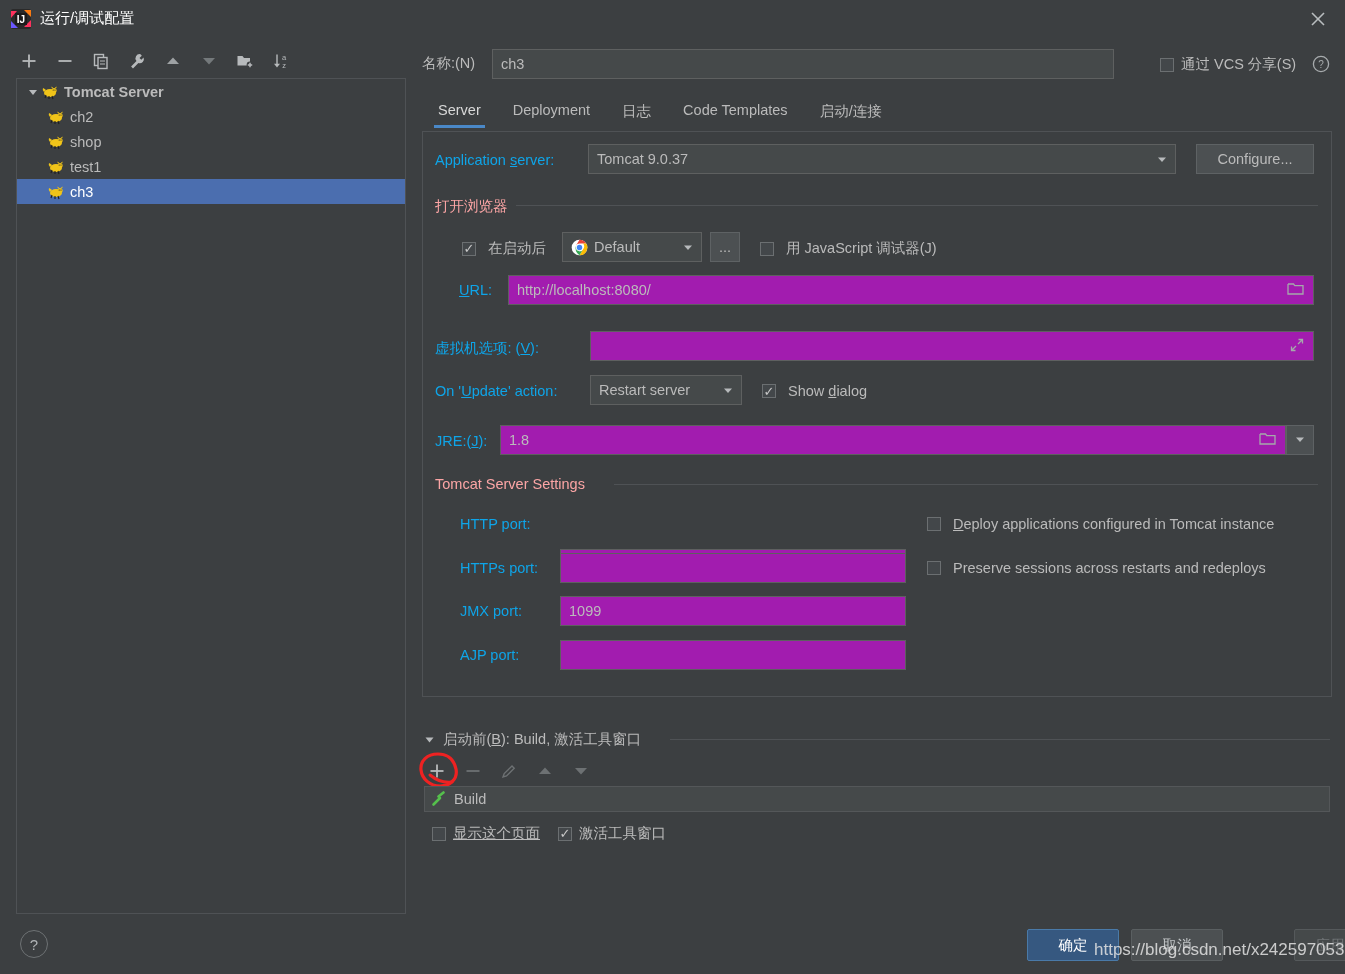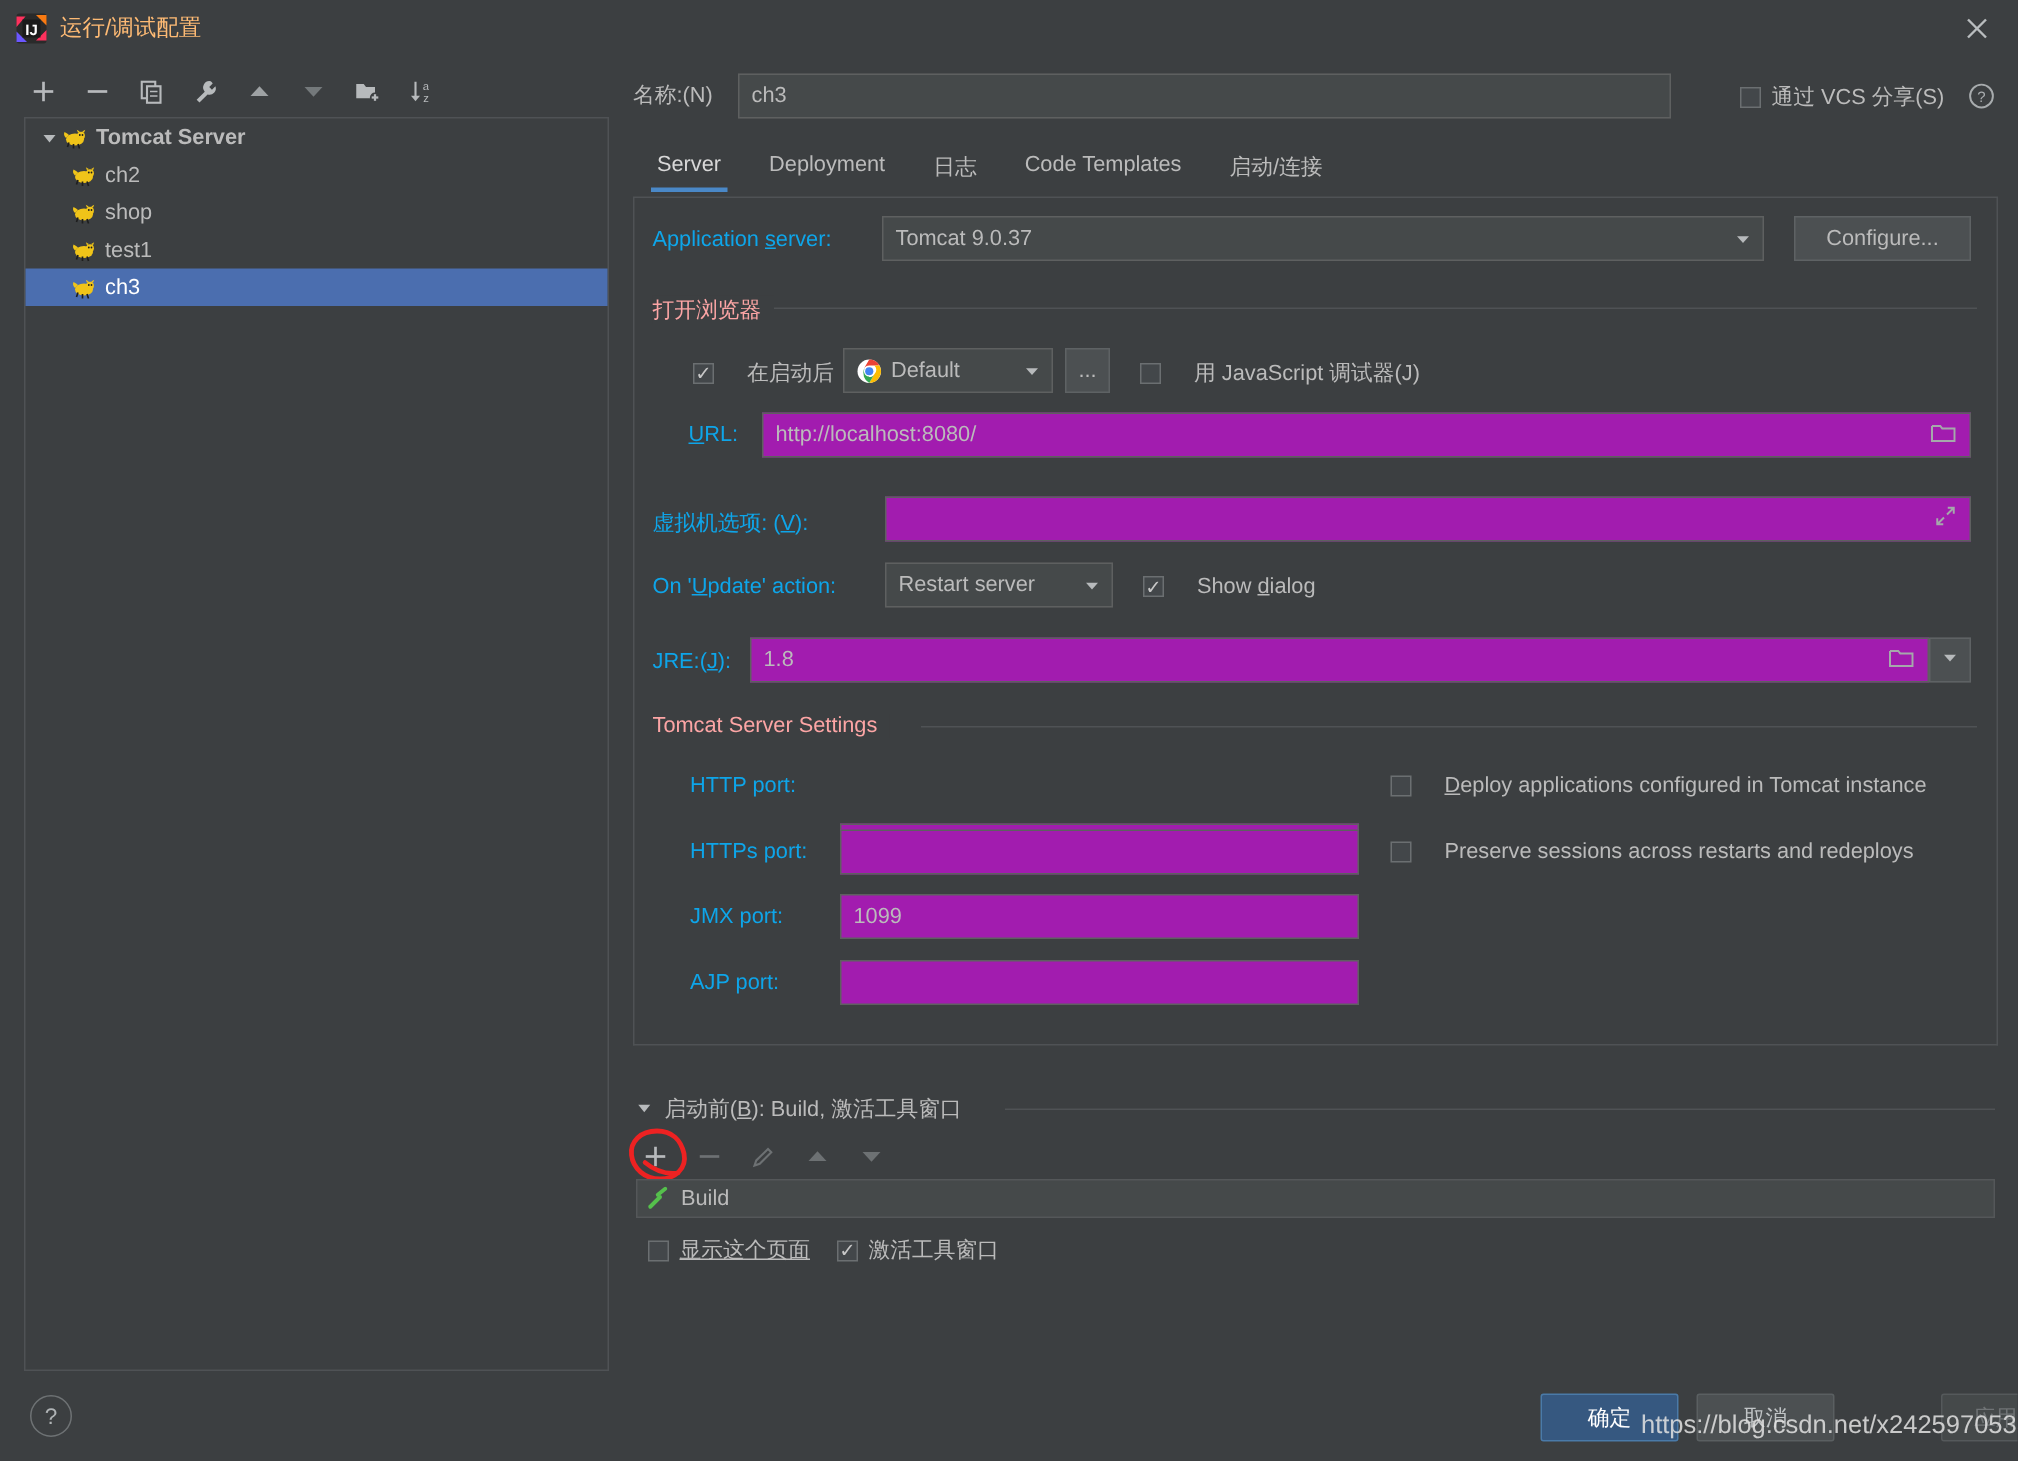--- a/index.html
+++ b/index.html
@@ -8,21 +8,21 @@
     background: #3c3f41;
     font-family: "Liberation Sans", "DejaVu Sans", sans-serif;
     color: #bbbbbb;
     overflow: hidden;
   }
   .dialog { position: relative; width: 1345px; height: 974px; background: #3c3f41; }
 
   
   .titlebar { position: absolute; left: 0; top: 0; width: 1345px; height: 38px; }
   .title-logo { position: absolute; left: 10px; top: 8px; width: 22px; height: 22px; }
-  .title-text { position: absolute; left: 40px; top: 9px; font-size: 15px; color: #fdba74; }
+  .title-text { position: absolute; left: 40px; top: 9px; font-size: 15px; color: #ffffff; }
   .close-btn { position: absolute; right: 14px; top: 6px; width: 26px; height: 26px;
     display: flex; align-items: center; justify-content: center; cursor: pointer; }
   .close-btn svg { display: block; }
 
   
   .left-toolbar { position: absolute; left: 16px; top: 46px; width: 380px; height: 30px; display: flex; align-items: center; gap: 10px; }
   .tb-icon { width: 26px; height: 26px; display: flex; align-items: center; justify-content: center; cursor: pointer; }
 
   
   .tree-panel { position: absolute; left: 16px; top: 78px; width: 390px; height: 836px;
@@ -70,21 +70,21 @@
     display: flex; align-items: center; padding: 0 8px; font-size: 14.5px; color: #bbbbbb; }
   .txt.empty { color: #7a7d7f; }
   .btn { position: absolute; background: #4c5052; border: 1px solid #5e6264; height: 30px;
     display: flex; align-items: center; justify-content: center; font-size: 14.5px;
     color: #bbbbbb; cursor: pointer; padding: 0 10px; }
 
   
   .group-title { position: absolute; font-size: 14.5px; color: #fca5a5; background: #3c3f41; padding-right: 8px; z-index: 2; }
   .group-line { position: absolute; height: 1px; background: #4f5255; }
 
-  .chk-row { position: absolute; display: flex; align-items: center; gap: 22px; font-size: 14.5px; cursor: pointer; }
+  .chk-row { position: absolute; display: flex; align-items: center; gap: 12px; font-size: 14.5px; cursor: pointer; }
 
   
   .bl-header { position: absolute; left: 424px; top: 730px; display: flex; align-items: center; gap: 8px; font-size: 14.5px; cursor: pointer; }
   .bl-line { position: absolute; left: 670px; top: 739px; width: 660px; height: 1px; background: #4f5255; }
   .bl-toolbar { position: absolute; left: 424px; top: 758px; display: flex; align-items: center; gap: 10px; }
   .bl-list { position: absolute; left: 424px; top: 786px; width: 906px; height: 26px;
     background: #45494a; border: 1px solid #545759; display: flex; align-items: center; padding-left: 6px; gap: 7px; font-size: 14.5px; }
 
   .bottom-chk { position: absolute; top: 824px; display: flex; align-items: center; gap: 7px; font-size: 14.5px; cursor: pointer; }
 

